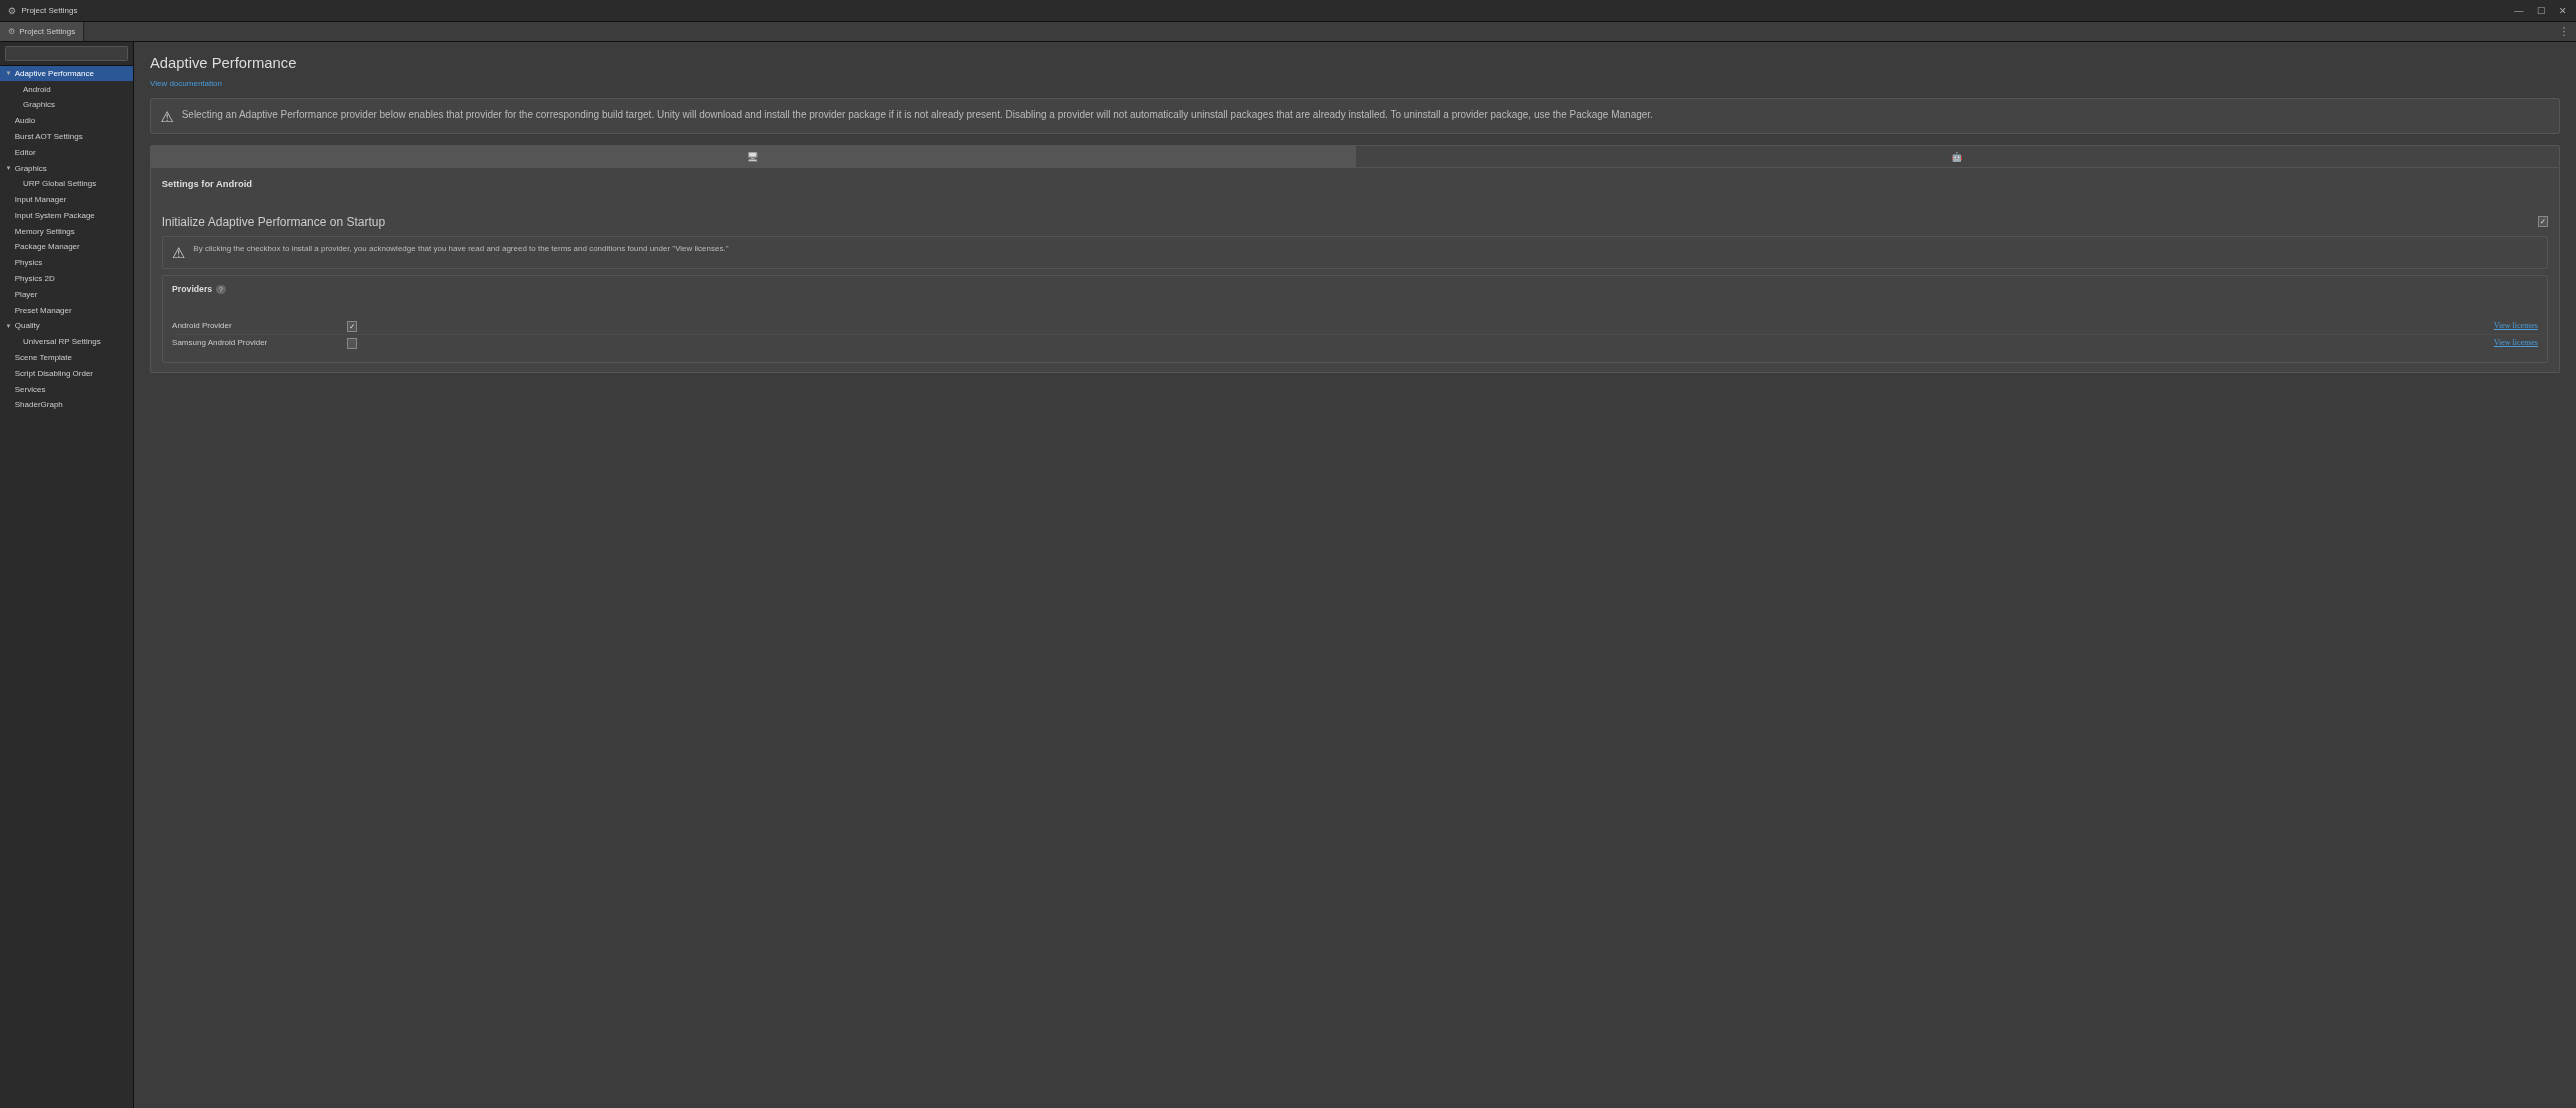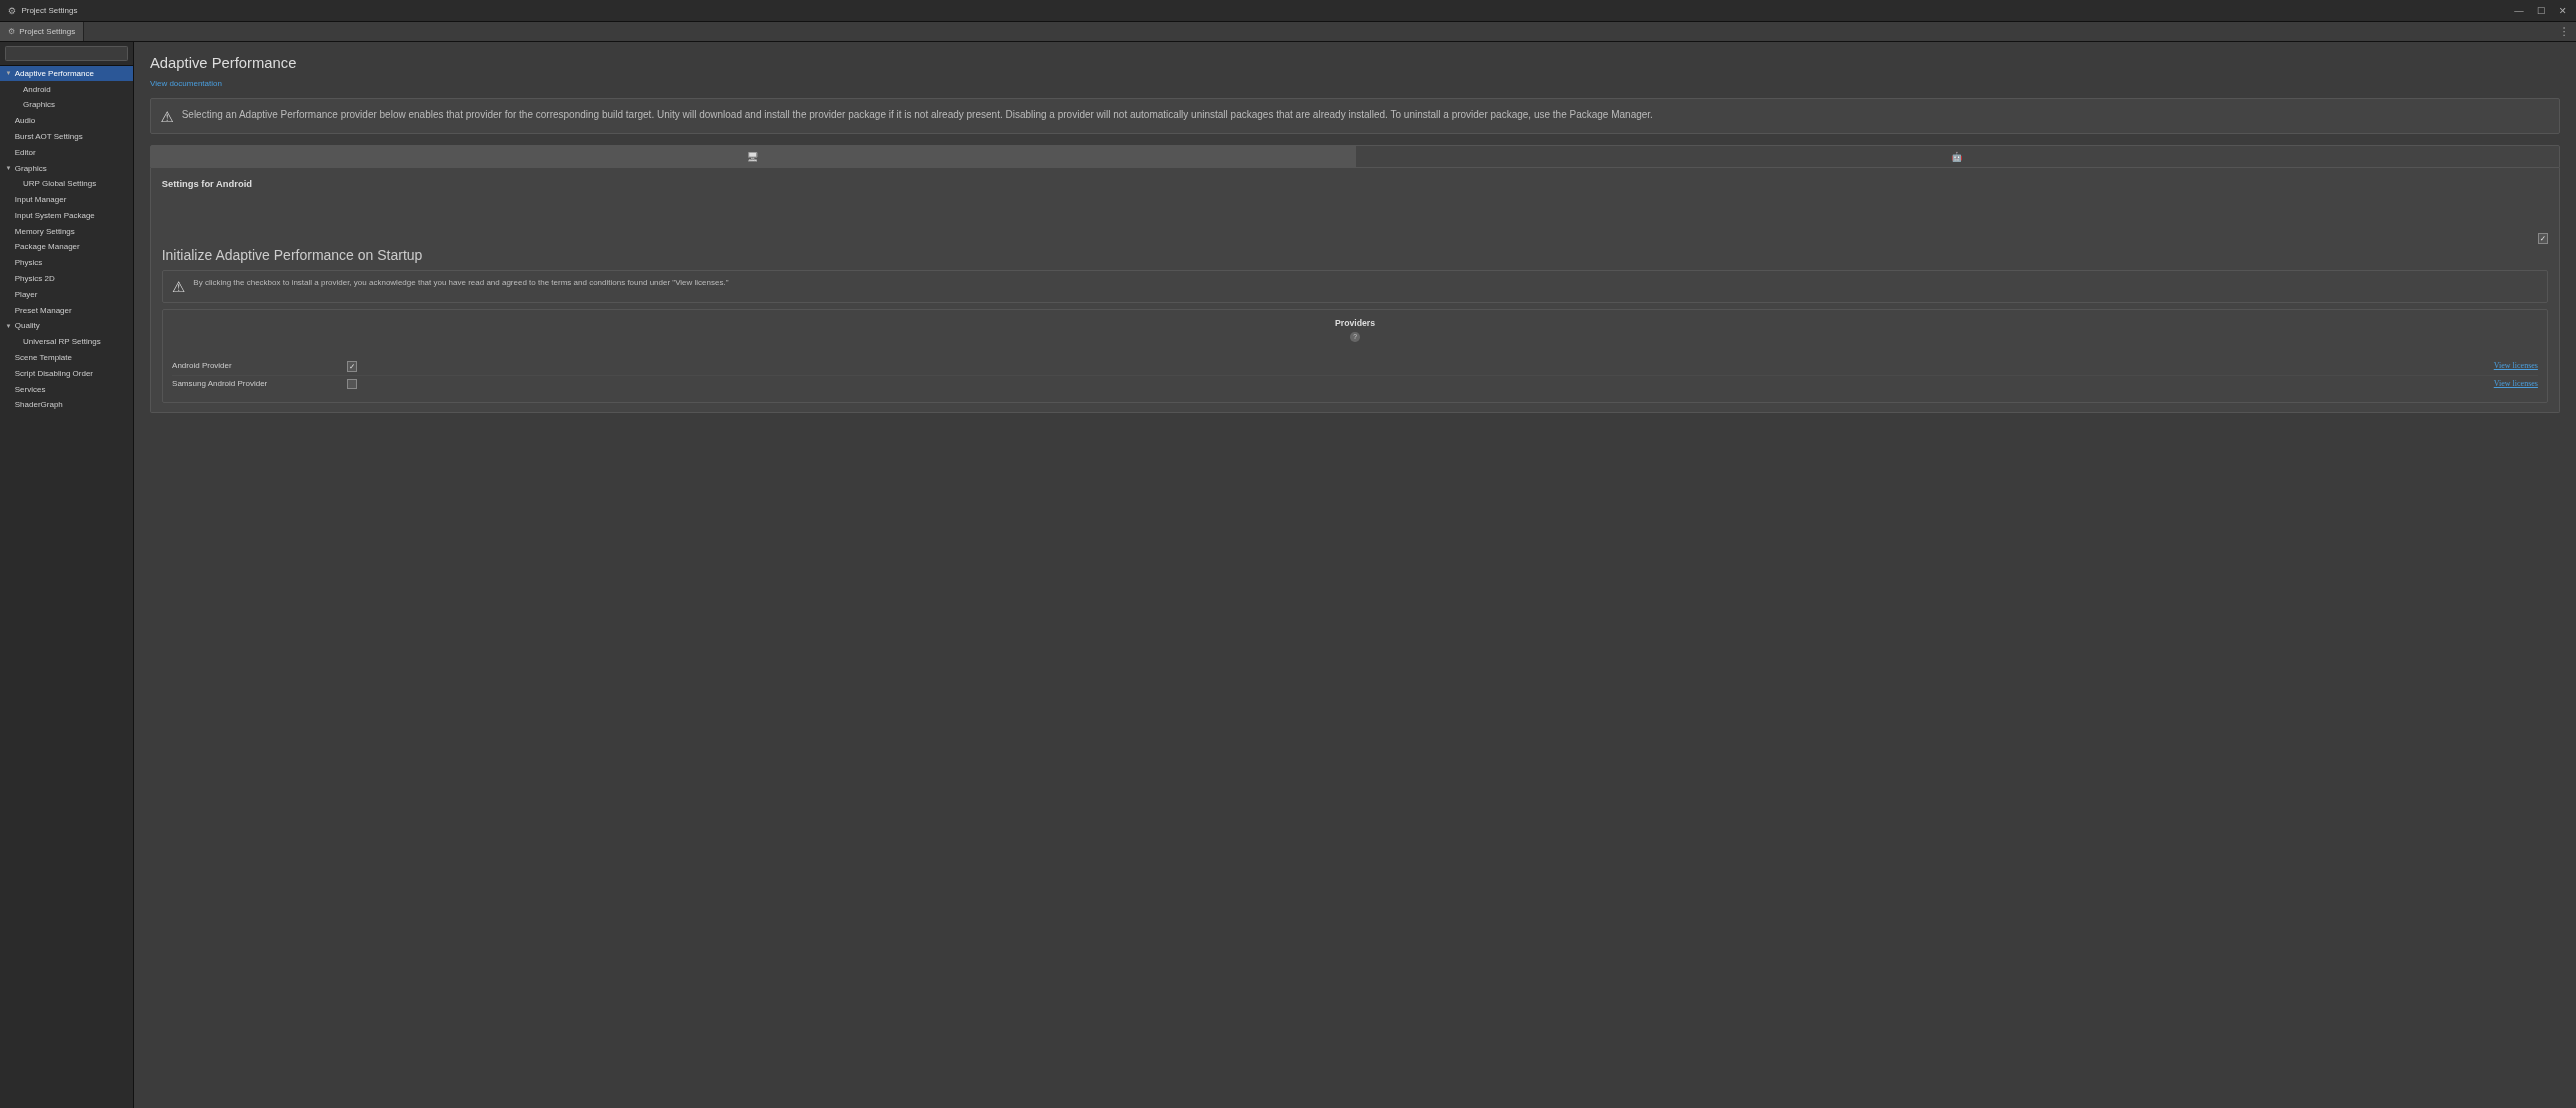--- a/index.html
+++ b/index.html
@@ -240,23 +240,22 @@
       margin-bottom: 26px;
     }
     .settings-row {
       display: flex;
       align-items: center;
       margin-bottom: 6.7px;
       gap: 6.7px;
     }
     .settings-label {
       color: #ccc;
-      font-size: 14px;
+      font-size: 12px;
       flex: 1;
-      margin-top: 32px;
     }
     .checkbox-styled {
       width: 10.7px;
       height: 10.7px;
       background: #555;
       border: 0.7px solid #888;
       display: inline-flex;
       align-items: center;
       justify-content: center;
       cursor: pointer;
@@ -288,22 +287,21 @@
       background: #444;
       border: 0.7px solid #555;
       border-radius: 2px;
       margin-top: 6.7px;
       padding: 8px 9.4px;
     }
     .providers-header {
       display: flex;
       align-items: center;
       gap: 4px;
-      margin-bottom: 17px;
-      flex-direction: column;
+      margin-bottom: 24px;
     }
     .providers-title {
       font-size: 8.7px;
       font-weight: 600;
       color: #ddd;
     }
     .help-icon {
       width: 9.4px;
       height: 9.4px;
       border-radius: 50%;

